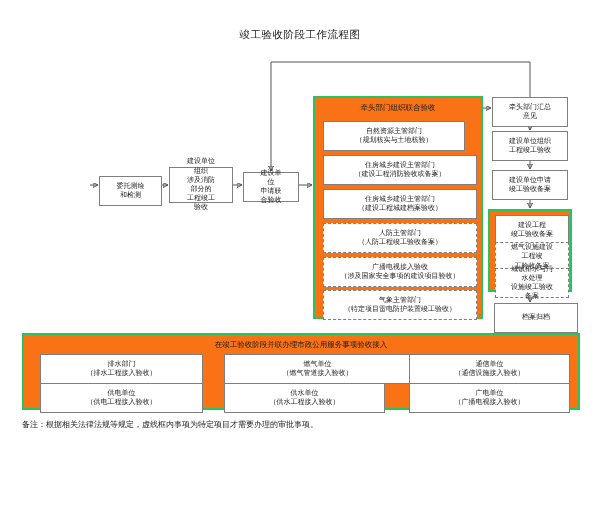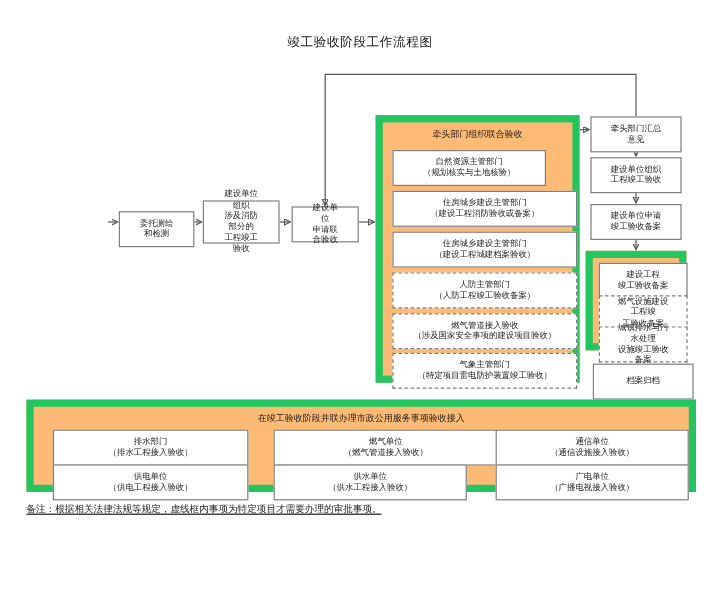--- a/index.html
+++ b/index.html
@@ -4,26 +4,26 @@
 <style>
   html,body{margin:0;padding:0;background:#ffffff;}
   body{font-family:"DejaVu Sans","Liberation Sans",sans-serif;}
   .canvas{position:relative;width:600px;height:508px;background:#ffffff;overflow:hidden;}
   .title{position:absolute;top:28px;left:0;width:600px;text-align:center;
          font-size:10.5px;font-weight:normal;color:#1a1a1a;letter-spacing:.5px;}
   .box{position:absolute;border:1px solid #7f7f7f;background:#ffffff;box-sizing:border-box;
        display:flex;align-items:center;justify-content:center;text-align:center;
        white-space:pre-line;font-size:7px;line-height:1.32;color:#1a1a1a;padding:14px;}
   .dashed{border-style:dashed;}
-  .group{position:absolute;border:6px solid #22c55e;background:#fdba74;box-sizing:border-box;}
+  .group{position:absolute;border:2px solid #22c55e;background:#f97316;box-sizing:border-box;}
   .group-header{position:absolute;left:0;width:100%;text-align:center;
                 font-size:7.5px;color:#1a1a1a;}
   .feedback-label{position:absolute;top:65px;left:290px;width:240px;text-align:center;
                   font-size:8px;color:#1a1a1a;margin-top:40px;}
-  .note{position:absolute;top:419px;left:22px;width:560px;font-size:8px;color:#1a1a1a;text-decoration:underline;}
+  .note{position:absolute;top:419px;left:22px;width:560px;font-size:8px;color:#1a1a1a;}
   svg.connectors{position:absolute;top:0;left:0;pointer-events:none;}
   svg.connectors path{stroke:#555555;stroke-width:1;fill:none;}
 </style>
 </head>
 <body>
 
 <div class="canvas">
 
   <svg class="connectors" width="600" height="508">
     <defs>
@@ -49,29 +49,29 @@
 
   <div class="box" style="left:99px;top:176px;width:63px;height:18px">委托测绘和检测</div>
   <div class="box" style="left:169px;top:167px;width:64px;height:36px">建设单位组织
 涉及消防部分的
 工程竣工验收</div>
   <div class="box" style="left:243px;top:172px;width:56px;height:26px">建设单位
 申请联合验收</div>
 
   <div class="group" style="left:313px;top:96px;width:170px;height:223px">
     <div class="group-header" style="top:5px">牵头部门组织联合验收</div>
-    <div class="box" style="left:8px;top:23px;width:128px;height:27px">自然资源主管部门
+    <div class="box" style="left:8px;top:23px;width:142px;height:27px">自然资源主管部门
 （规划核实与土地核验）</div>
     <div class="box" style="left:8px;top:57px;width:154px;height:27px">住房城乡建设主管部门
 （建设工程消防验收或备案）</div>
     <div class="box" style="left:8px;top:91px;width:154px;height:27px">住房城乡建设主管部门
 （建设工程城建档案验收）</div>
     <div class="box dashed" style="left:8px;top:125px;width:154px;height:27px">人防主管部门
 （人防工程竣工验收备案）</div>
-    <div class="box dashed" style="left:8px;top:159px;width:154px;height:27px">燃气管道接入验收
+    <div class="box dashed" style="left:8px;top:159px;width:154px;height:27px">广播电视接入验收
 （涉及国家安全事项的建设项目验收）</div>
     <div class="box dashed" style="left:8px;top:192px;width:154px;height:27px">气象主管部门
 （特定项目雷电防护装置竣工验收）</div>
   </div>
 
   <div class="box" style="left:492px;top:97px;width:76px;height:21px">牵头部门汇总意见</div>
   <div class="box" style="left:492px;top:131px;width:76px;height:27px">建设单位组织
 工程竣工验收</div>
   <div class="box" style="left:492px;top:170px;width:76px;height:27px">建设单位申请
 竣工验收备案</div>

